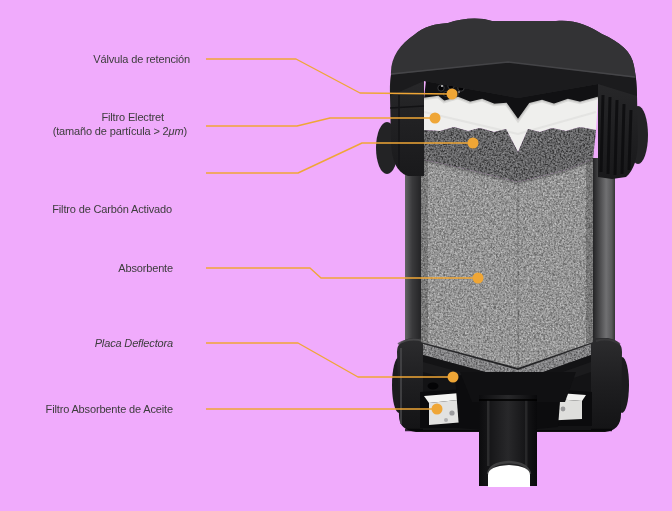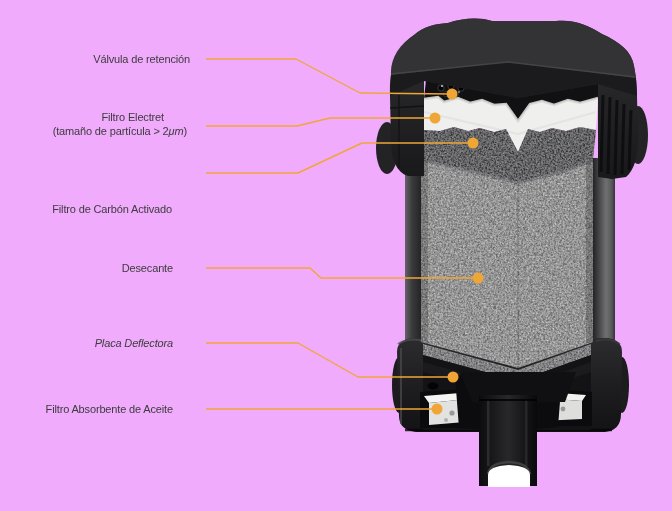--- a/index.html
+++ b/index.html
@@ -214,19 +214,19 @@
 
   <div class="label" style="right:482px;top:59px;">Válvula de retención</div>
 
   <div class="label" style="right:485px;top:124px;">
     <span class="l1 inset">Filtro Electret</span>
     <span class="l2"><span>(tamaño de partícula &gt; 2</span><i>μm</i><span>)</span></span>
   </div>
 
   <div class="label" style="right:500px;top:173px;margin-top:36px;">Filtro de Carbón Activado</div>
 
-  <div class="label" style="right:499px;top:268px;">Desecante</div>
+  <div class="label" style="right:499px;top:268px;">Absorbente</div>
 
   <div class="label" style="right:499px;top:343px;font-style:italic;">Placa Deflectora</div>
 
   <div class="label" style="right:499px;top:409px;padding-left:32px;">Filtro Absorbente de Aceite</div>
 
 </div>
 
 </body></html>

